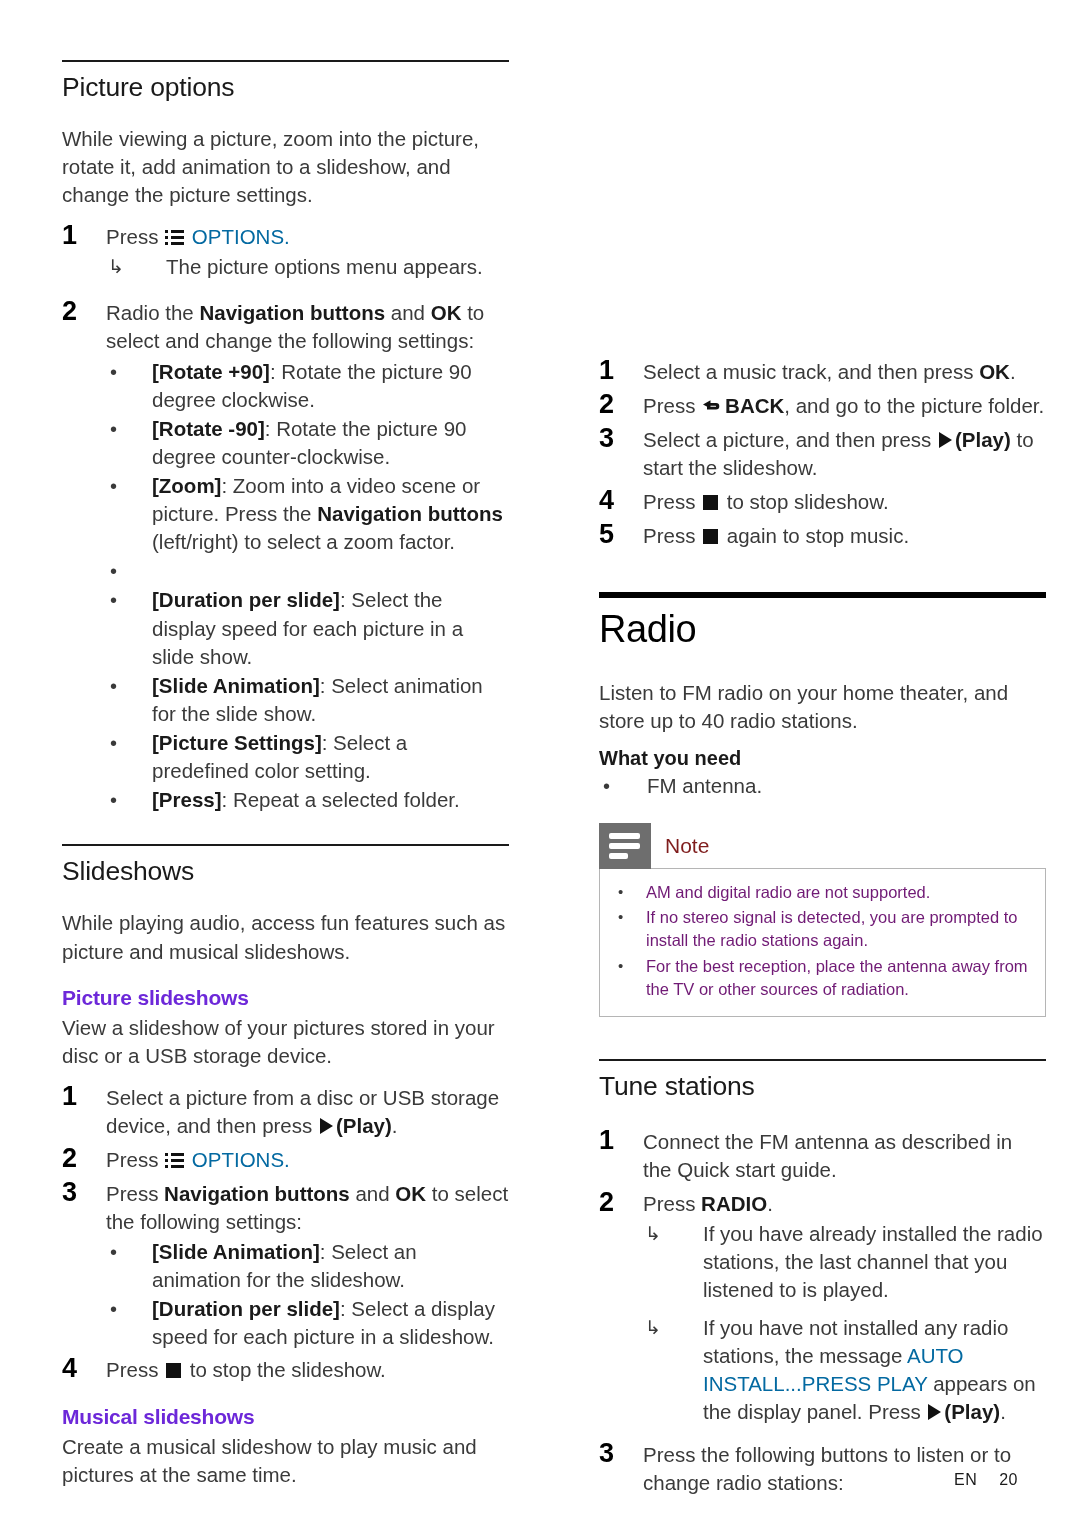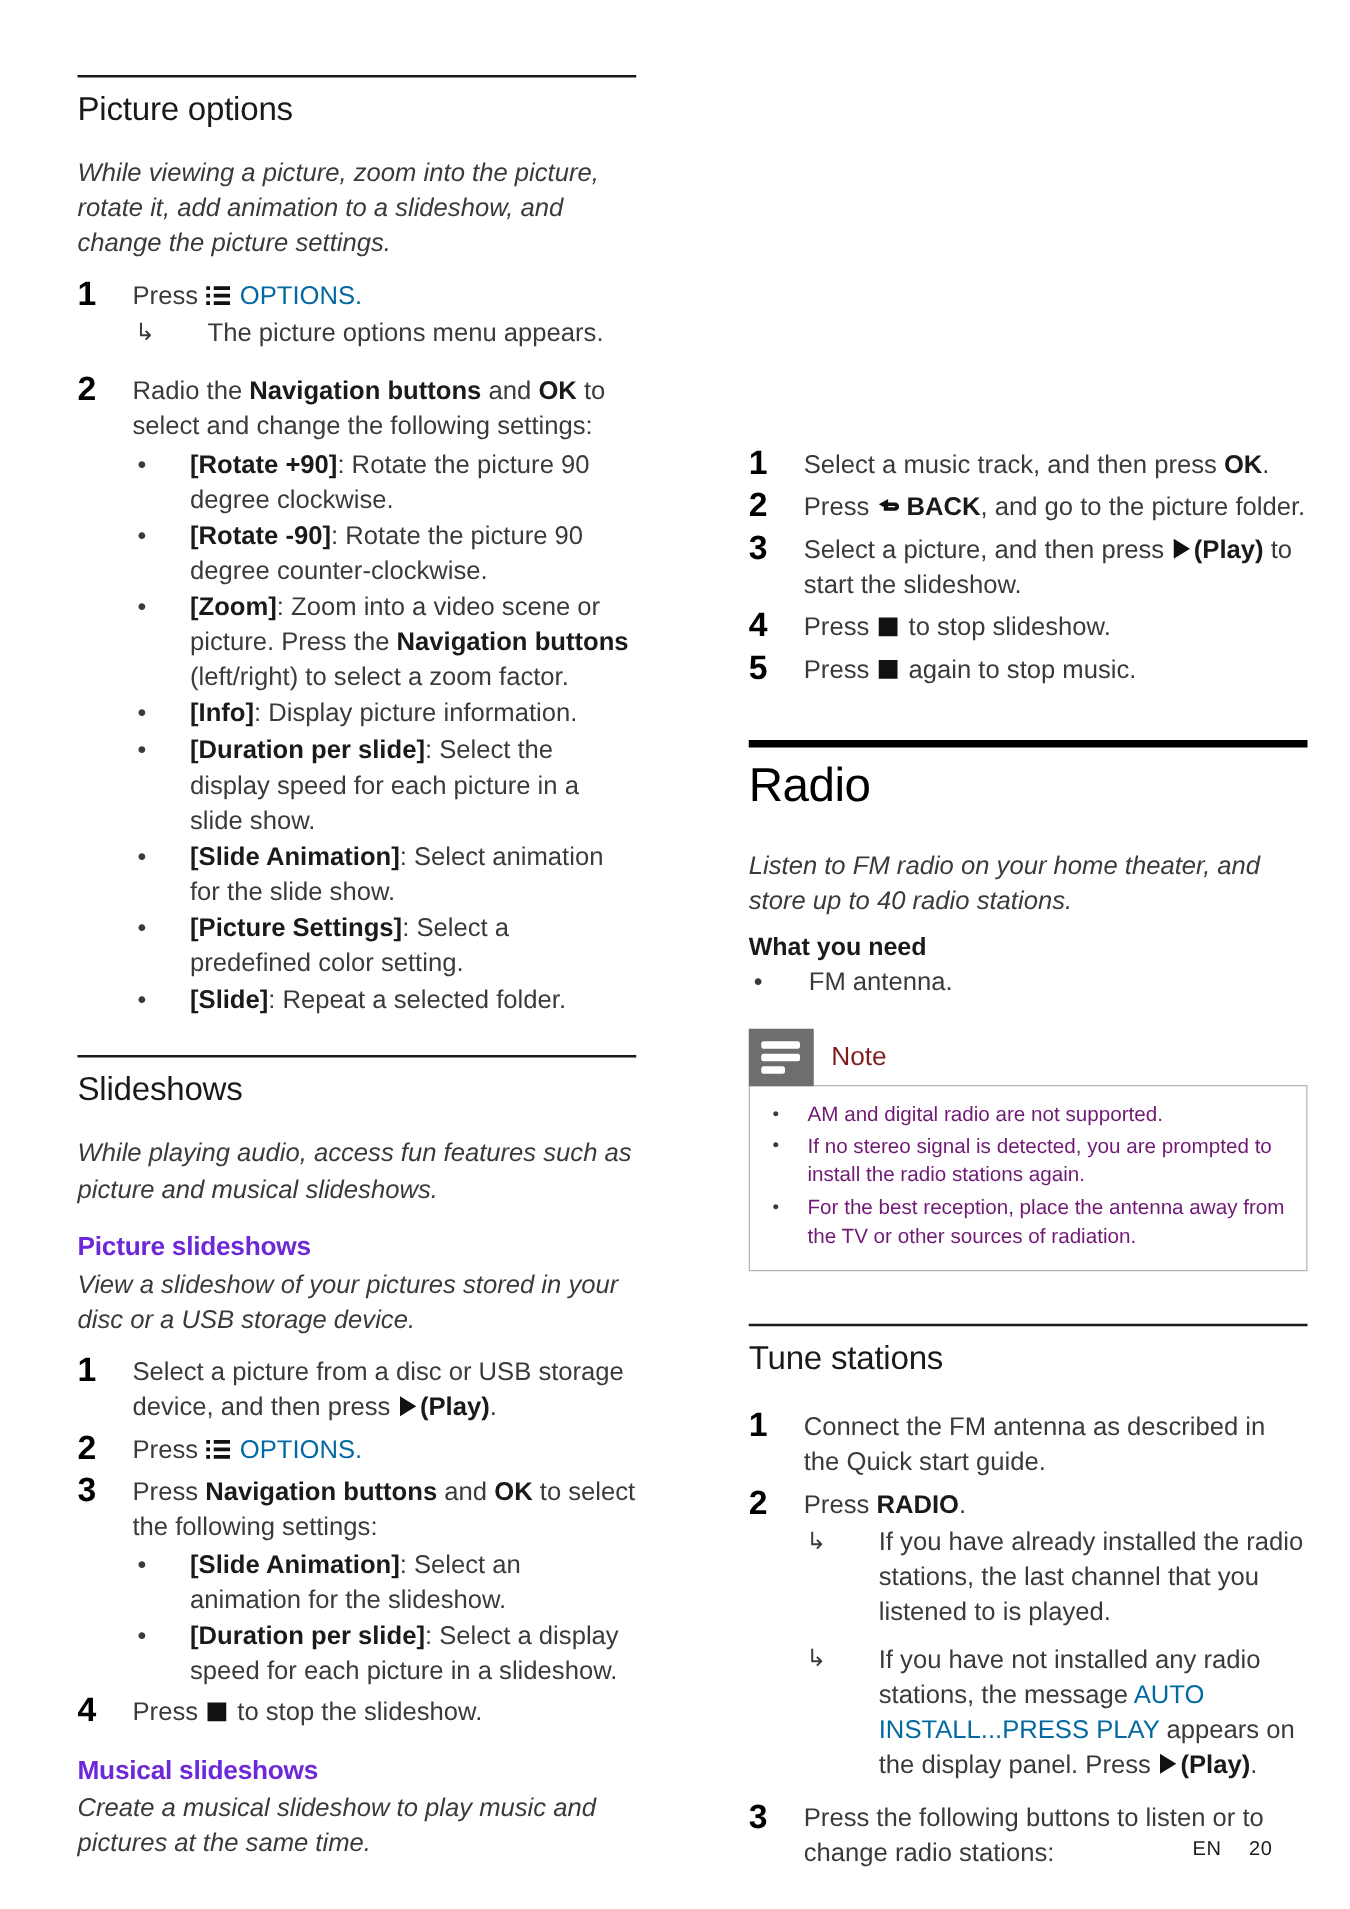--- a/index.html
+++ b/index.html
@@ -74,21 +74,20 @@
     color: #1a1a1a;
     margin: 12px 0 2px 0;
   }
 
   
   p.body {
     font-size: 20.5px;
     line-height: 1.37;
     margin: 0 0 10px 0;
     color: #3a3a3a;
-    font-style: italic;
   }
 
   
   .steps { margin: 0; padding: 0; }
   .step {
     display: flex;
     margin: 0 0 2px 0;
     align-items: flex-start;
   }
   .step-num {
@@ -319,41 +318,40 @@
               <div class="bullet-text"><b>[Rotate -90]</b><span>: Rotate the picture 90 degree counter-clockwise.</span></div>
             </div>
 
             <div class="bullet">
               <div class="bullet-dot">•</div>
               <div class="bullet-text"><b>[Zoom]</b><span>: Zoom into a video scene or picture. Press the </span><b>Navigation buttons</b><span> (left/right) to select a zoom factor.</span></div>
             </div>
 
             <div class="bullet">
               <div class="bullet-dot">•</div>
-              <div class="bullet-text"><b>[Info]</b><span>: Display picture information.</span></div>
             </div>
 
             <div class="bullet">
               <div class="bullet-dot">•</div>
               <div class="bullet-text"><b>[Duration per slide]</b><span>: Select the display speed for each picture in a slide show.</span></div>
             </div>
 
             <div class="bullet">
               <div class="bullet-dot">•</div>
               <div class="bullet-text"><b>[Slide Animation]</b><span>: Select animation for the slide show.</span></div>
             </div>
 
             <div class="bullet">
               <div class="bullet-dot">•</div>
               <div class="bullet-text"><b>[Picture Settings]</b><span>: Select a predefined color setting.</span></div>
             </div>
 
             <div class="bullet">
               <div class="bullet-dot">•</div>
-              <div class="bullet-text"><b>[Slide]</b><span>: Repeat a selected folder.</span></div>
+              <div class="bullet-text"><b>[Press]</b><span>: Repeat a selected folder.</span></div>
             </div>
 
           </div>
         </div>
       </div>
 
       <div class="mt-blk">
         <hr class="rule-section">
         <h2 class="section-title">Slideshows</h2>
 

